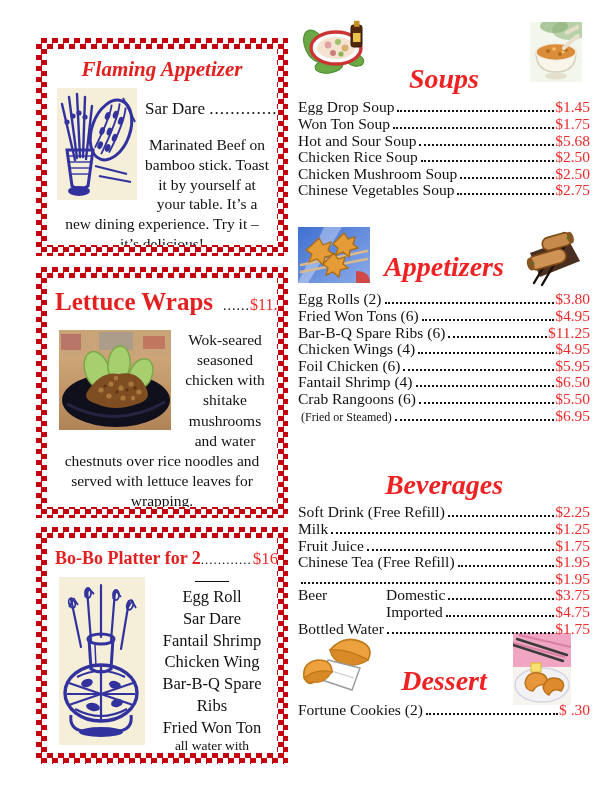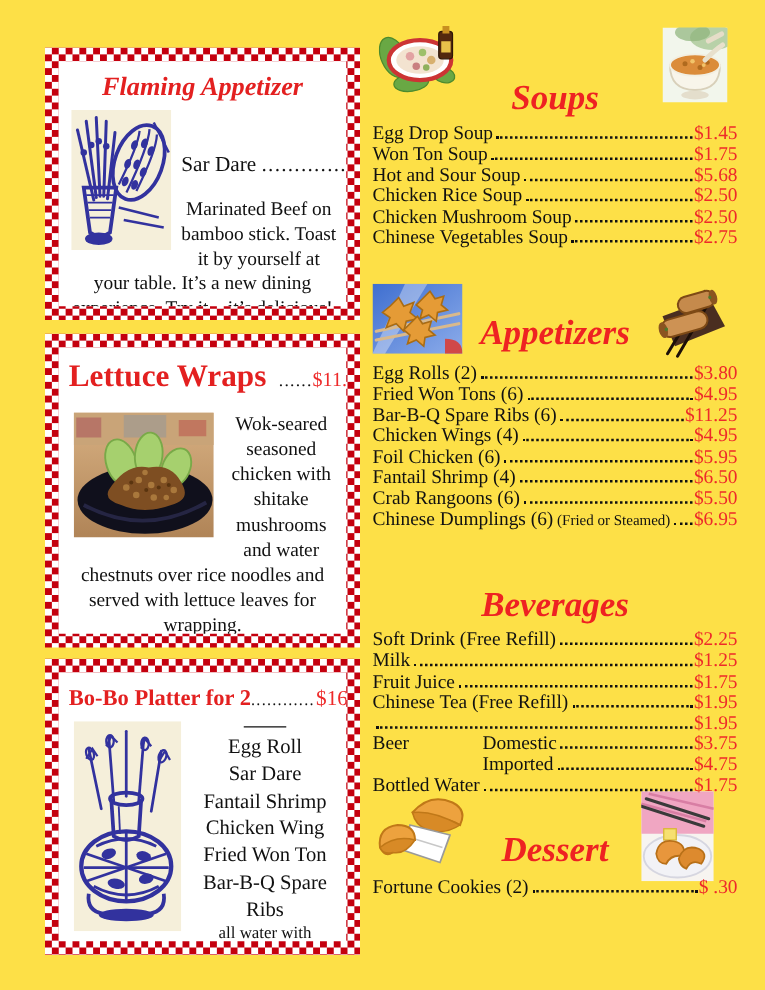--- a/index.html
+++ b/index.html
@@ -1,34 +1,34 @@
 <!DOCTYPE html>
 <html><head>
 <meta charset="utf-8">
 <style>
   html,body{margin:0;padding:0;background:#e8e8e8;}
   .page{
-    position:relative;width:612px;height:792px;background:#fde047;
+    position:relative;width:612px;height:792px;background:#ffffff;
     font-family:"Liberation Serif", serif;color:#111;overflow:hidden;
     margin:0 auto;
   }
   
   .checkerbox{
     position:absolute;left:36px;width:252px;box-sizing:border-box;
     background:conic-gradient(#c4000e 0 25%, #fff 0 50%, #c4000e 0 75%, #fff 0) 0 0/11px 11px;
     padding:11px;
   }
   .cb-inner{background:#fff;width:100%;height:100%;box-sizing:border-box;padding:2px 8px;overflow:hidden;}
   #box-flaming{top:38px;height:218px;}
   #box-lettuce{top:267px;height:251px;}
   #box-bobo{top:527px;height:237px;}
 
   .b1-title{text-align:center;color:#e32020;font-weight:bold;font-style:italic;font-size:21px;margin-top:6px;}
   .b1-art{float:left;margin:6px 8px 0 2px;}
-  .b1-itemline{text-align:left;font-size:17px;margin-top:40px;white-space:nowrap;}
+  .b1-itemline{text-align:left;font-size:17px;margin-top:17px;white-space:nowrap;}
   .leader{letter-spacing:1px;color:#111;}
   .b1-desc{text-align:center;font-size:15.5px;line-height:1.28;margin-top:16px;}
 
   .b2-titlerow{margin-top:8px;white-space:nowrap;}
   .b2-name{color:#e32020;font-weight:bold;font-size:25px;}
   .b2-dots{font-size:14px;margin-left:6px;}
   .b2-price{color:#ee2a2a;font-size:16px;}
   .b2-art{float:left;margin:14px 10px 4px 4px;}
   .b2-desc{text-align:center;font-size:15.5px;line-height:1.3;margin-top:14px;}
 
@@ -228,22 +228,22 @@
         <path d="M12 138 Q10 152 24 154 Q42 160 60 154 Q74 152 72 138" fill="none" stroke="#32329e" stroke-width="3"></path>
         <ellipse cx="42" cy="155" rx="22" ry="5" fill="#32329e"></ellipse>
       </svg>
       <div class="b3-right">
         <div class="b3-divider"></div>
         <div class="b3-list">
             <div class="pline">Egg Roll</div>
             <div class="pline">Sar Dare</div>
             <div class="pline">Fantail Shrimp</div>
             <div class="pline">Chicken Wing</div>
+            <div class="pline">Bar-B-Q Spare Ribs</div>
             <div class="pline">Fried Won Ton</div>
-            <div class="pline">Bar-B-Q Spare Ribs</div>
           </div>
         <div class="b3-foot">all water with</div>
 
       </div>
     </div>
   </div>
 
   <svg class="imgbox" id="img-platter" width="68" height="55" viewBox="0 0 68 55">
     <g fill="#69a844" stroke="#4c8a2e" stroke-width="1">
       <ellipse cx="12" cy="26" rx="10" ry="17" transform="rotate(-24 12 26)"></ellipse>
@@ -417,21 +417,20 @@
           <span class="mname">Fantail Shrimp (4)</span>
           <span class="mdots"></span>
           <span class="mprice">$6.50</span>
         </div>
         <div class="mrow">
           <span class="mname">Crab Rangoons (6)</span>
           <span class="mdots"></span>
           <span class="mprice">$5.50</span>
         </div>
         <div class="mrow">
-          <span class="mname">Chinese Dumplings (6)</span>
           <span class="mnote">(Fried or Steamed)</span>
           <span class="mdots"></span>
           <span class="mprice">$6.95</span>
         </div>
       </div>
   </div>
 
   <div class="section" id="sec-beverages">
     <div class="sec-heading">Beverages</div>
     <div class="rows">

